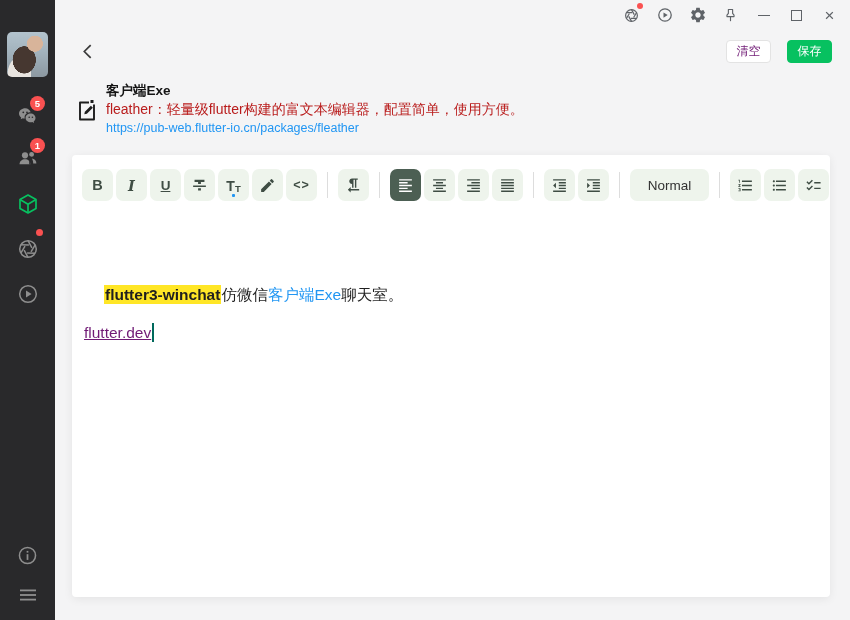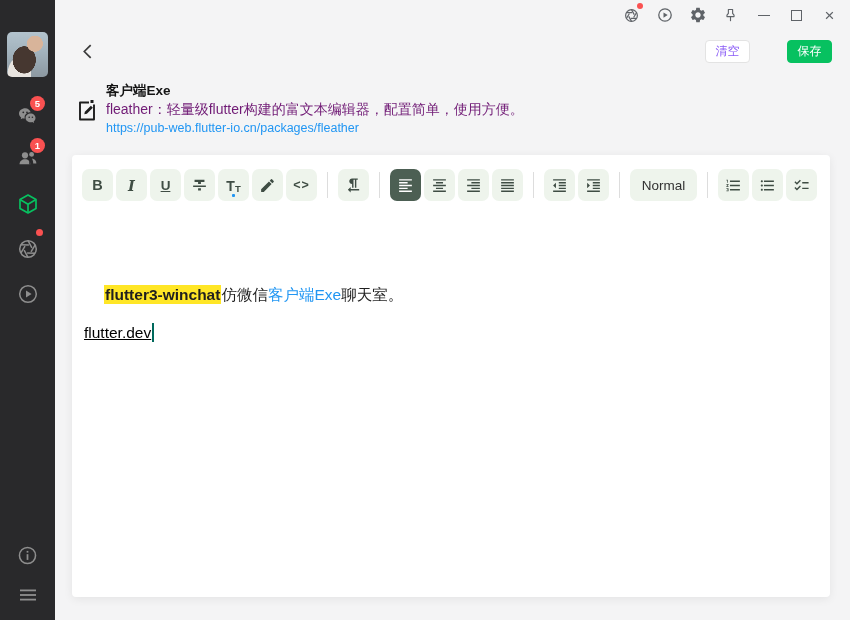--- a/index.html
+++ b/index.html
@@ -26,53 +26,53 @@
   .titlebar { position:absolute; top:0; left:55px; right:0; height:30px; display:flex; align-items:center; justify-content:flex-end; gap:0; padding-right:4px; }
   .tbar-btn { position:relative; width:33px; height:28px; display:flex; align-items:center; justify-content:center; color:#5f6368; cursor:pointer; }
   .tbar-btn svg { display:block; }
   .min-glyph { width:12px; height:0; border-top:1.6px solid #5f6368; display:block; }
   .max-glyph { width:11px; height:11px; border:1.5px solid #5f6368; display:block; }
   .close-glyph { font-size:17px; line-height:1; color:#5f6368; }
 
   
   .back-btn { position:absolute; left:76px; top:40px; width:22px; height:22px; display:flex; align-items:center; justify-content:center; cursor:pointer; color:#3a3a3a; }
   .btn { position:absolute; top:40px; width:45px; height:23px; border-radius:4px; font-size:12px; line-height:21px; text-align:center; cursor:pointer; }
-  .btn-clear { left:705px; background:#ffffff; border:1px solid #e3e3e3; color:#8b5cf6; }
+  .btn-clear { left:726px; background:#ffffff; border:1px solid #e3e3e3; color:#701a75; }
   .btn-save  { left:787px; background:#07c160; border:1px solid #07c160; color:#ffffff; }
 
   .card-icon { position:absolute; left:75px; top:97px; color:#1d1d1d; }
   .card-title { position:absolute; left:106px; top:82px; font-size:13.5px; font-weight:bold; color:#141414; }
-  .card-desc  { position:absolute; left:106px; top:101px; font-size:14px; color:#701a75; }
+  .card-desc  { position:absolute; left:106px; top:101px; font-size:14px; color:#b91c1c; }
   .card-link  { position:absolute; left:106px; top:121px; font-size:12.5px; color:#2196f3; text-decoration:none; cursor:pointer; }
 
   
   .panel { position:absolute; left:72px; top:155px; width:758px; height:442px; background:#fff; border-radius:4px;
            box-shadow:0 2px 10px rgba(0,0,0,.07); overflow:hidden; }
   .toolbar { position:absolute; left:10px; top:14px; height:32px; display:flex; align-items:center; gap:3px; white-space:nowrap; }
   .tb { flex:0 0 auto; width:31px; height:32px; border-radius:7px; background:#eef4ec; color:#3f4d44;
         display:flex; align-items:center; justify-content:center; cursor:pointer; position:relative; }
   .tb svg { width:17px; height:17px; fill:currentColor; display:block; }
   .tb.selected { background:#4c5f53; color:#fff; }
   .tb-sep { flex:0 0 auto; width:1px; height:26px; background:#dddddd; margin:0 7px; }
-  .tb-normal { width:67px; font-size:13.5px; color:#323232; }
+  .tb-normal { width:79px; font-size:13.5px; color:#323232; }
   .glyph-b { font-weight:bold; font-size:14.5px; }
   .glyph-i { font-family:"DejaVu Serif","Liberation Serif",serif; font-style:italic; font-weight:bold; font-size:14.5px; }
   .glyph-u { font-size:13.5px; font-weight:bold; text-decoration:underline; }
   .glyph-code { font-size:12.5px; font-weight:bold; letter-spacing:1px; }
   .tt-wrap { position:relative; display:flex; align-items:flex-end; justify-content:center; height:100%; padding-bottom:8px; }
   .tt-big { font-weight:bold; font-size:14px; line-height:1; }
   .tt-small { font-weight:bold; font-size:9.5px; line-height:1; }
   .tt-bar { position:absolute; left:6px; right:6px; bottom:4px; height:3.5px; background:#2196f3; border-radius:1px; }
 
   .editor-area { position:absolute; left:0; top:60px; right:0; bottom:0; cursor:text; }
   .line1 { position:absolute; left:12px; top:70px; font-size:15.5px; color:#1f1f1f; }
   .hl { background:#ffe626; font-weight:bold; padding:1px 1px;margin-left:20px; }
   .inline-link { color:#2196f3; }
   .line2 { position:absolute; left:12px; top:108px; font-size:15.5px; }
-  .line2 a { color:#000000; text-decoration:underline; cursor:pointer;margin-top:28px; }
+  .line2 a { color:#701a75; text-decoration:underline; cursor:pointer;margin-top:28px; }
   .caret { display:inline-block; width:2px; height:19px; background:#00695c; vertical-align:-4px; margin-left:1px; }
 </style>
 </head>
 <body>
 
 <div id="app">
 
   <div class="sidebar">
     <div class="avatar"></div>
 

